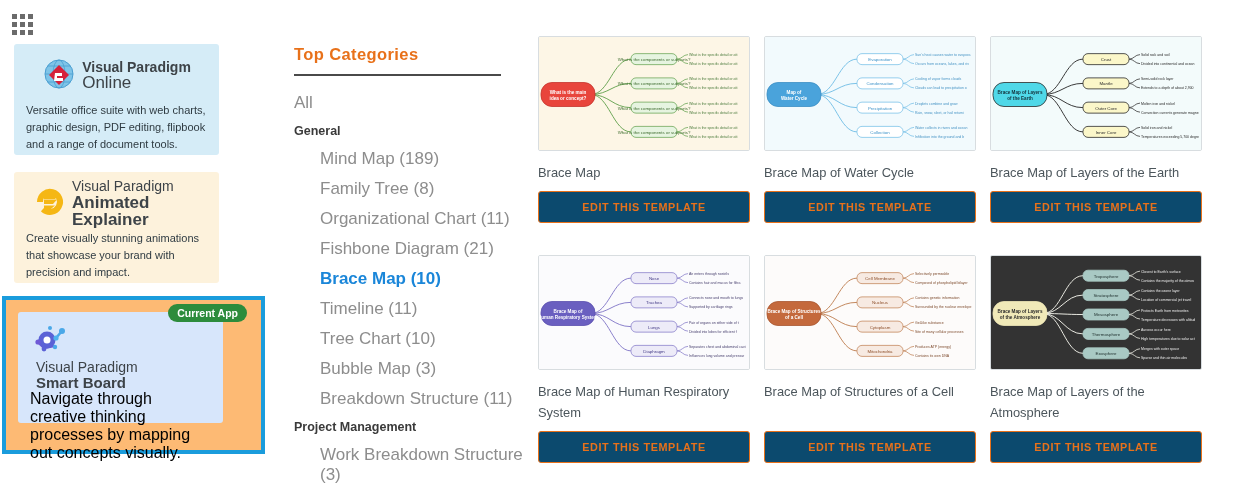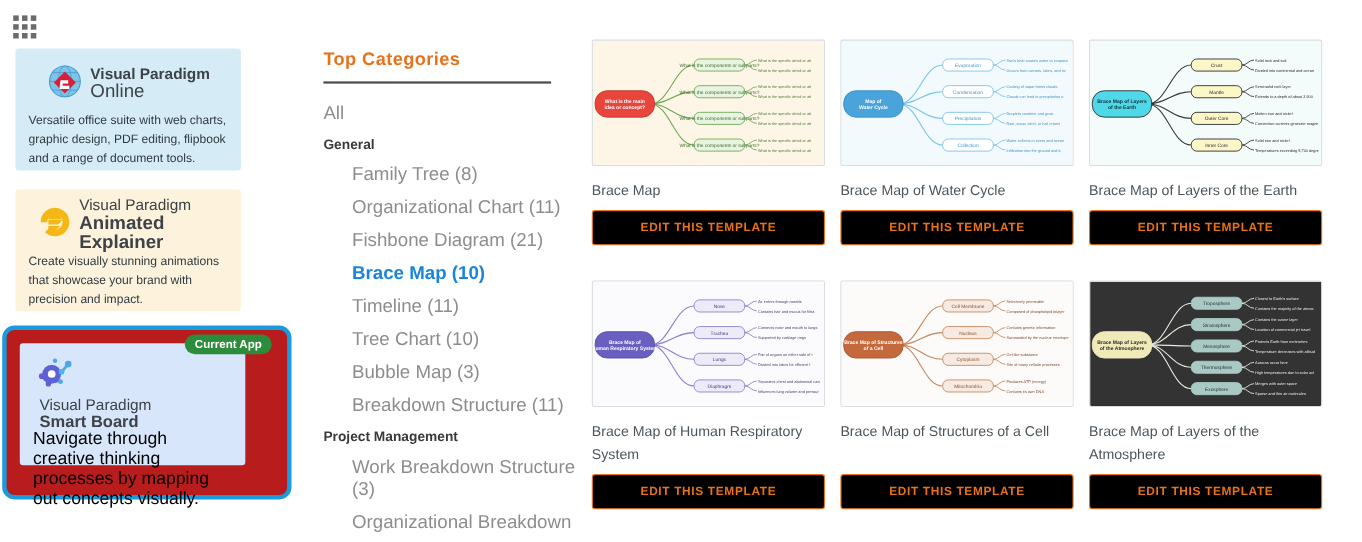--- a/index.html
+++ b/index.html
@@ -27,21 +27,21 @@
   }
   .app-card .logo-row { height: 44px; display: flex; align-items: center; justify-content: center; }
   .app-card .desc {
     font-size: 11px; line-height: 17px; color: #2f3b42; margin-top: 4px;
   }
   #card-vpo { top: 44px; background: #d5ecf7; height: 111px; }
   #card-ae  { top: 172px; background: #fdf2dc; height: 111px; }
 
   .current-wrap {
     position: absolute; left: 2px; top: 296px; width: 263px; height: 158px;
-    border: 4px solid #1a9cdc; background: #b91c1c; border-radius: 11px;
+    border: 4px solid #1a9cdc; background: #fdba74; border-radius: 0;
   }
   #card-sb {
     position: absolute; left: 12px; top: 12px; width: 205px; height: 111px;
     background: #d7e6fb; border-radius: 3px; padding: 10px 12px 14px 12px;
   }
   .current-badge {
     position: absolute; right: 14px; top: 4px;
     background: #2d8c3c; color: #fff; font-size: 10.5px; font-weight: bold;
     padding: 3px 9px; border-radius: 10px; white-space: nowrap; z-index: 5;
   }
@@ -74,21 +74,21 @@
   .thumb {
     width: 212px; height: 115px; border: 1px solid #d8dde0; border-radius: 2px;
     overflow: hidden; position: relative; cursor: pointer;
   }
   .thumb svg { display: block; width: 212px; height: 115px; }
   .tpl-title {
     font-size: 12.9px; color: #4c565c; margin: 11px 0 8px 0; line-height: 21px;
   }
   .edit-btn {
     display: block; width: 100%; padding: 9px 0;
-    border: 1.4px solid #e8711a; border-radius: 3px; background: #000000;
+    border: 1.4px solid #e8711a; border-radius: 3px; background: #0c4a6e;
     color: #e8711a; font-size: 10.8px; font-weight: bold; letter-spacing: .6px;
     text-align: center; cursor: pointer; font-family: "Liberation Sans", sans-serif;
   }
   .row2 .tpl-title { height: 42px; }
 </style>
 </head>
 <body>
 
 <div class="page">
 
@@ -172,20 +172,21 @@
       </div>
     </div>
   </aside>
 
   <nav class="cats">
     <h2>Top Categories</h2>
     <div class="rule"></div>
     <div id="cat-list">
         <div class="cat-item">All</div>
         <div class="cat-group">General</div>
+        <div class="cat-item cat-child">Mind Map (189)</div>
         <div class="cat-item cat-child">Family Tree (8)</div>
         <div class="cat-item cat-child">Organizational Chart (11)</div>
         <div class="cat-item cat-child">Fishbone Diagram (21)</div>
         <div class="cat-item cat-child active">Brace Map (10)</div>
         <div class="cat-item cat-child">Timeline (11)</div>
         <div class="cat-item cat-child">Tree Chart (10)</div>
         <div class="cat-item cat-child">Bubble Map (3)</div>
         <div class="cat-item cat-child">Breakdown Structure (11)</div>
         <div class="cat-group">Project Management</div>
         <div class="cat-item cat-child">Work Breakdown Structure (3)</div>

